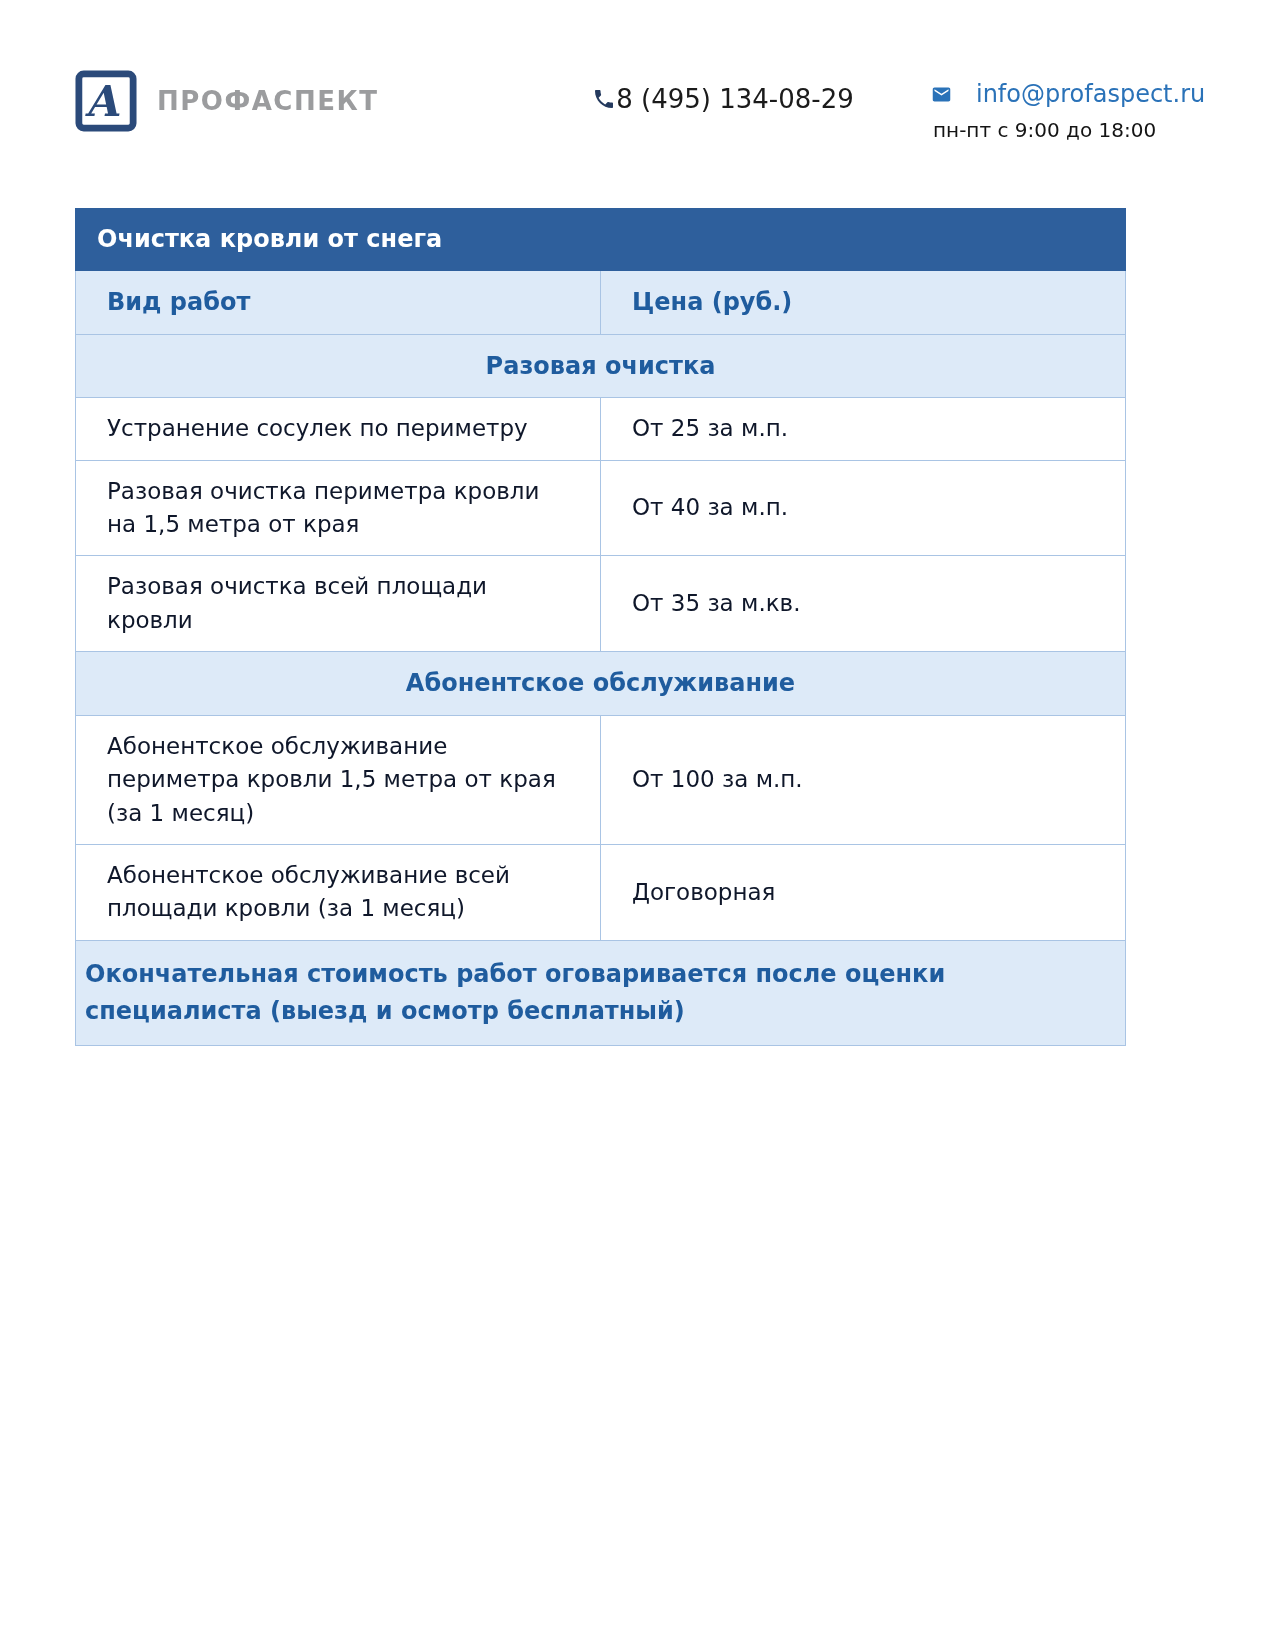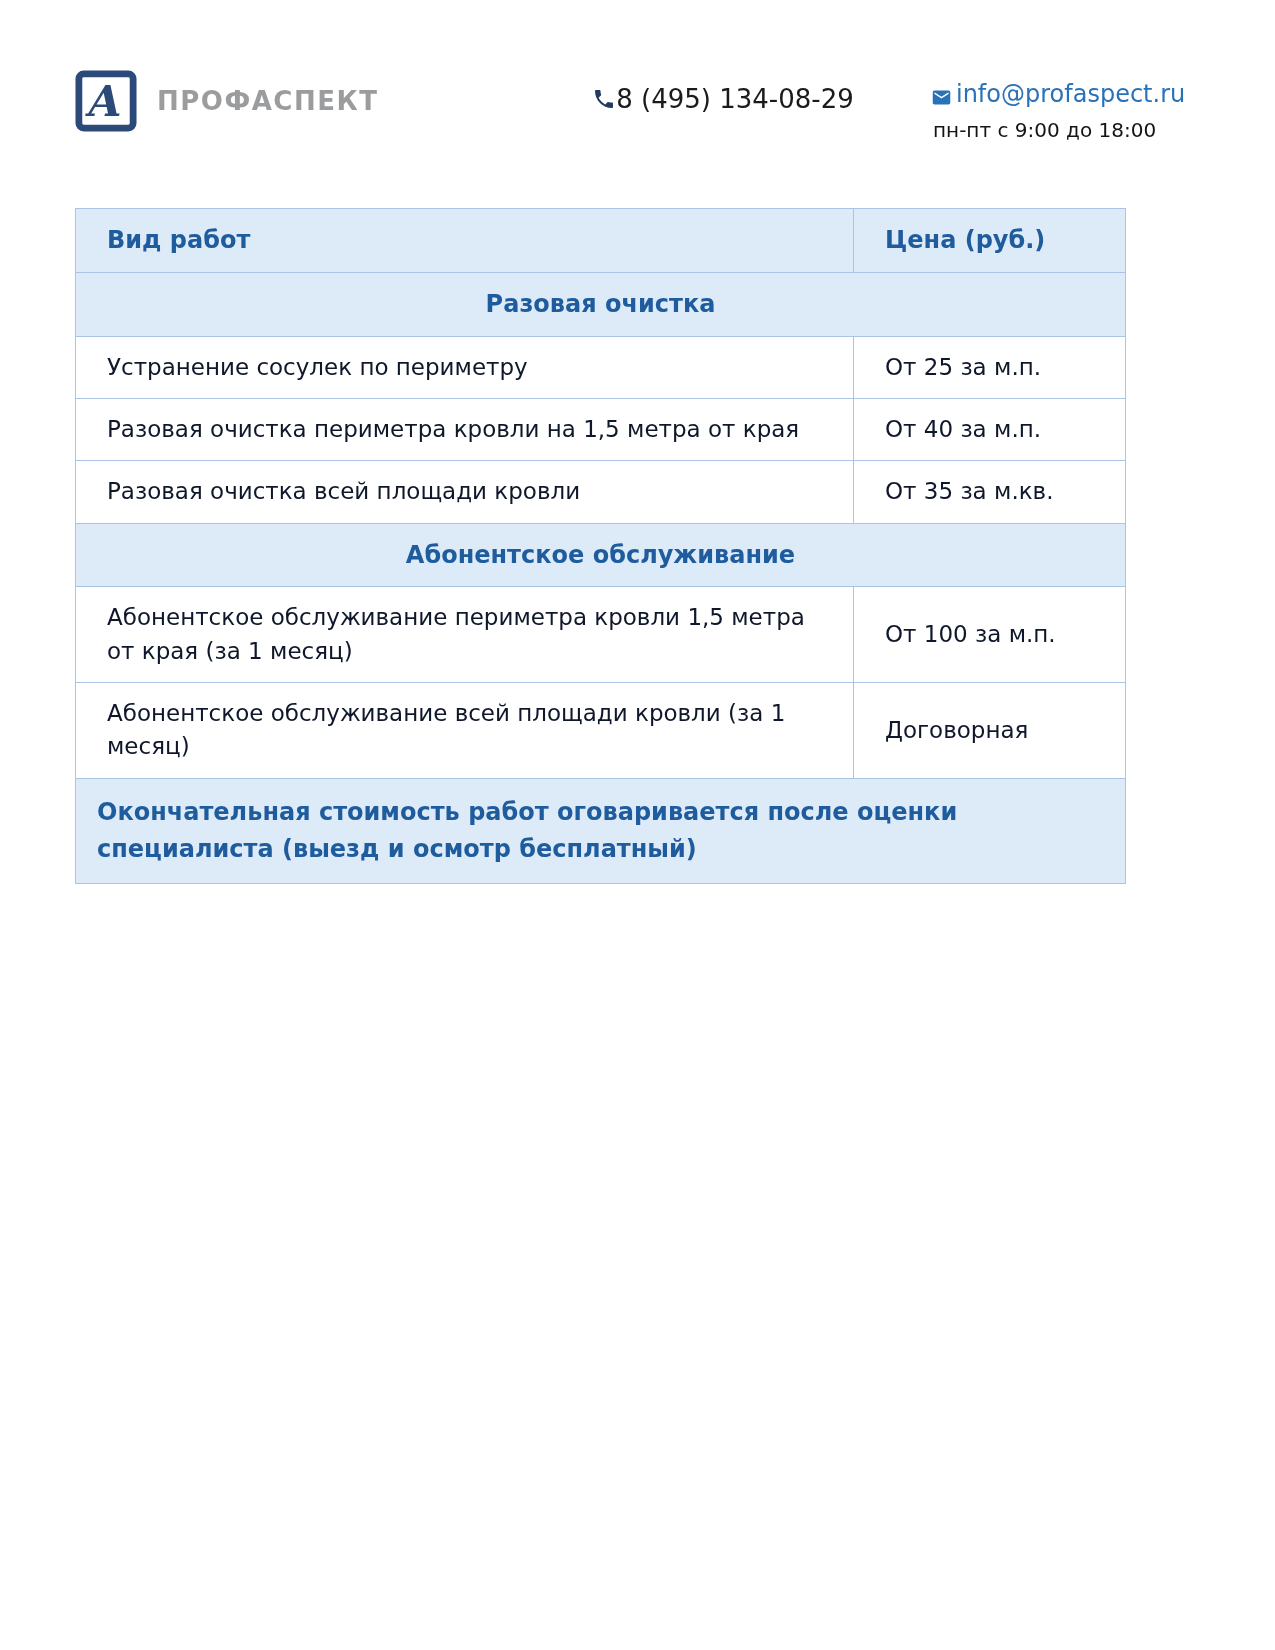--- a/index.html
+++ b/index.html
@@ -32,21 +32,21 @@
   .phone {
     display: flex;
     align-items: center;
     font-size: 26px;
     color: #1b1b1b;
     margin-top: 14px;
     white-space: nowrap;
   }
   .phone-icon svg { display: block; }
   .contact { width: 262px; margin-top: 10px; }
-  .email-row { display: flex; align-items: flex-end; gap: 4px; }
+  .email-row { display: flex; align-items: center; gap: 24px; }
   .email-row a {
     font-size: 24px;
     color: var(--link-color, #2a72b8);
     text-decoration: none;
     white-space: nowrap;
   }
   .hours { font-size: 20px; color: #141414; margin-top: 10px; padding-left: 2px; }
 
   
   table.price-table {
@@ -85,21 +85,21 @@
     font-weight: bold;
     font-size: 24px;
     text-align: center;
   }
   tr.row td { background: #ffffff; color: #0f172a; }
   tr.footer td {
     background: var(--light-bg, #ddeaf8);
     color: var(--accent-text, #1f5c9e);
     font-weight: bold;
     font-size: 24px;
-    padding: 15px 21px;
+    padding: 15px 9px;
   }
   tr.footer .footer-text { max-width: 960px; line-height: 1.55; }
 </style>
 </head>
 <body>
 
 <div class="page">
 
   <header class="top">
 
@@ -131,20 +131,23 @@
         </span>
         <a href="#">info@profaspect.ru</a>
       </div>
       <div class="hours">пн-пт с 9:00 до 18:00</div>
     </div>
 
   </header>
 
   <table class="price-table">
     <tbody>
+      <tr class="title-row">
+        <th colspan="2">Очистка кровли от снега</th>
+      </tr>
 
       <tr class="cols">
         <td class="work">Вид работ</td>
         <td class="price">Цена (руб.)</td>
       </tr>
 
       <tr class="section">
         <td colspan="2">Разовая очистка</td>
       </tr>
 

